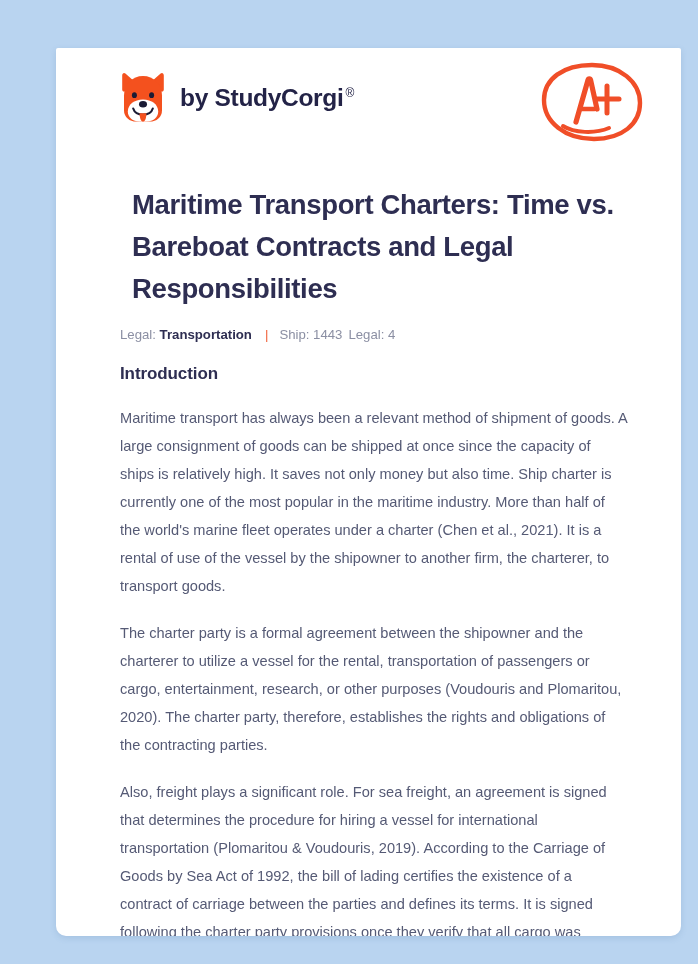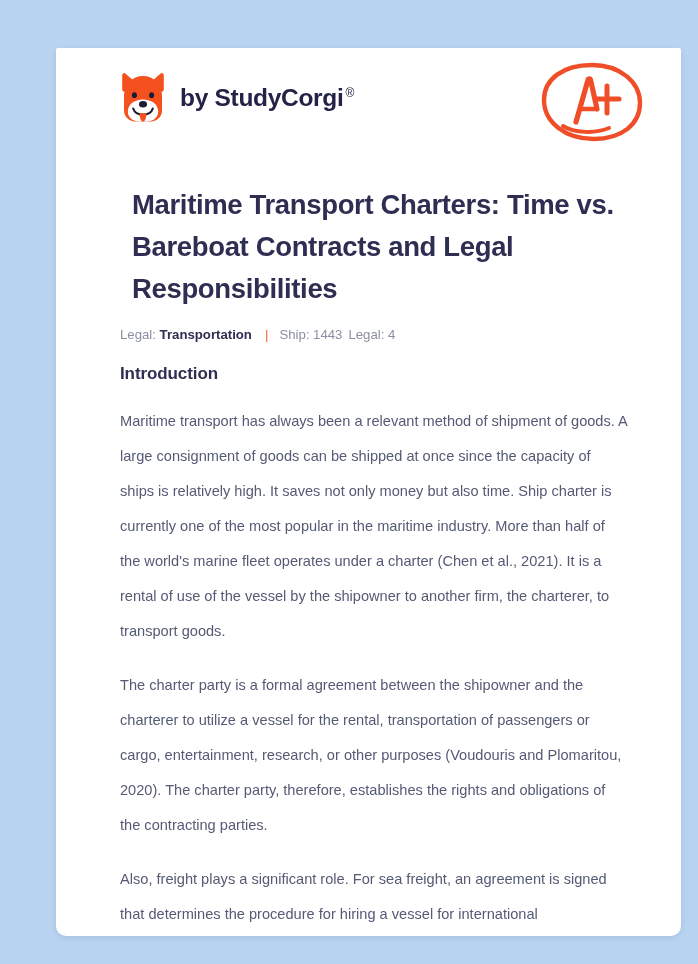--- a/index.html
+++ b/index.html
@@ -114,21 +114,21 @@
     margin-top: 20px;
     font-size: 17px;
     font-weight: 700;
     color: #2e2e52;
     letter-spacing: -0.1px;
   }
 
   .doc-para {
     margin-top: 19px;
     font-size: 14.6px;
-    line-height: 35px;
+    line-height: 28px;
     color: #555a75;
     width: 507px;
     text-align: left;
   }
   .doc-para:first-of-type { margin-top: 20px; }
 </style>
 </head>
 <body>
 
 <div id="page-card">

